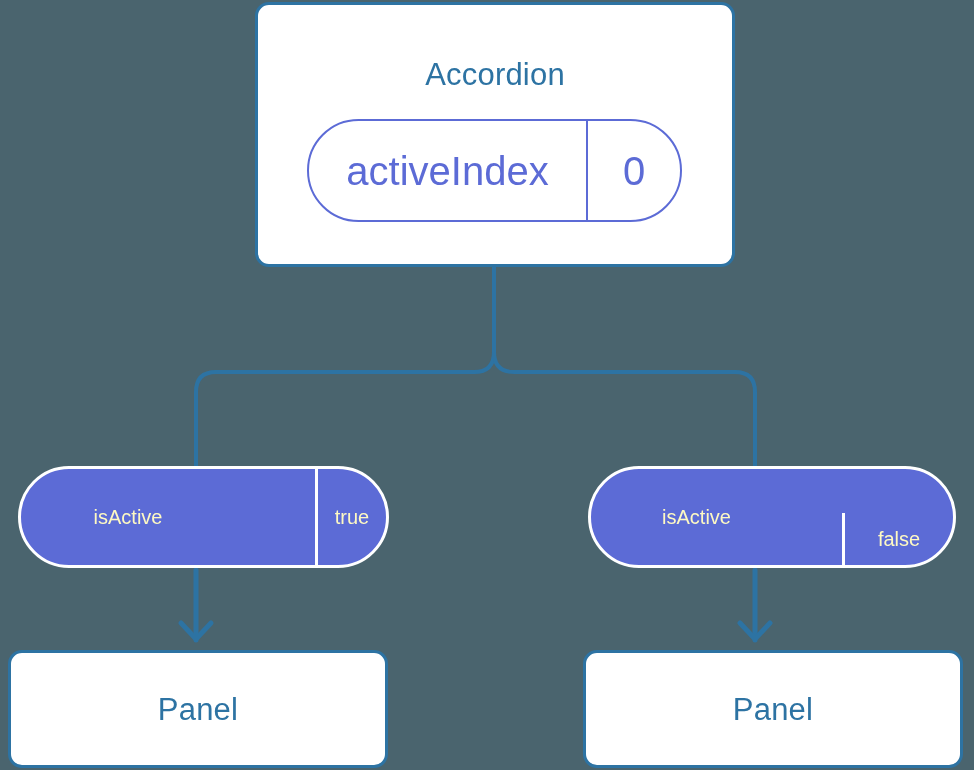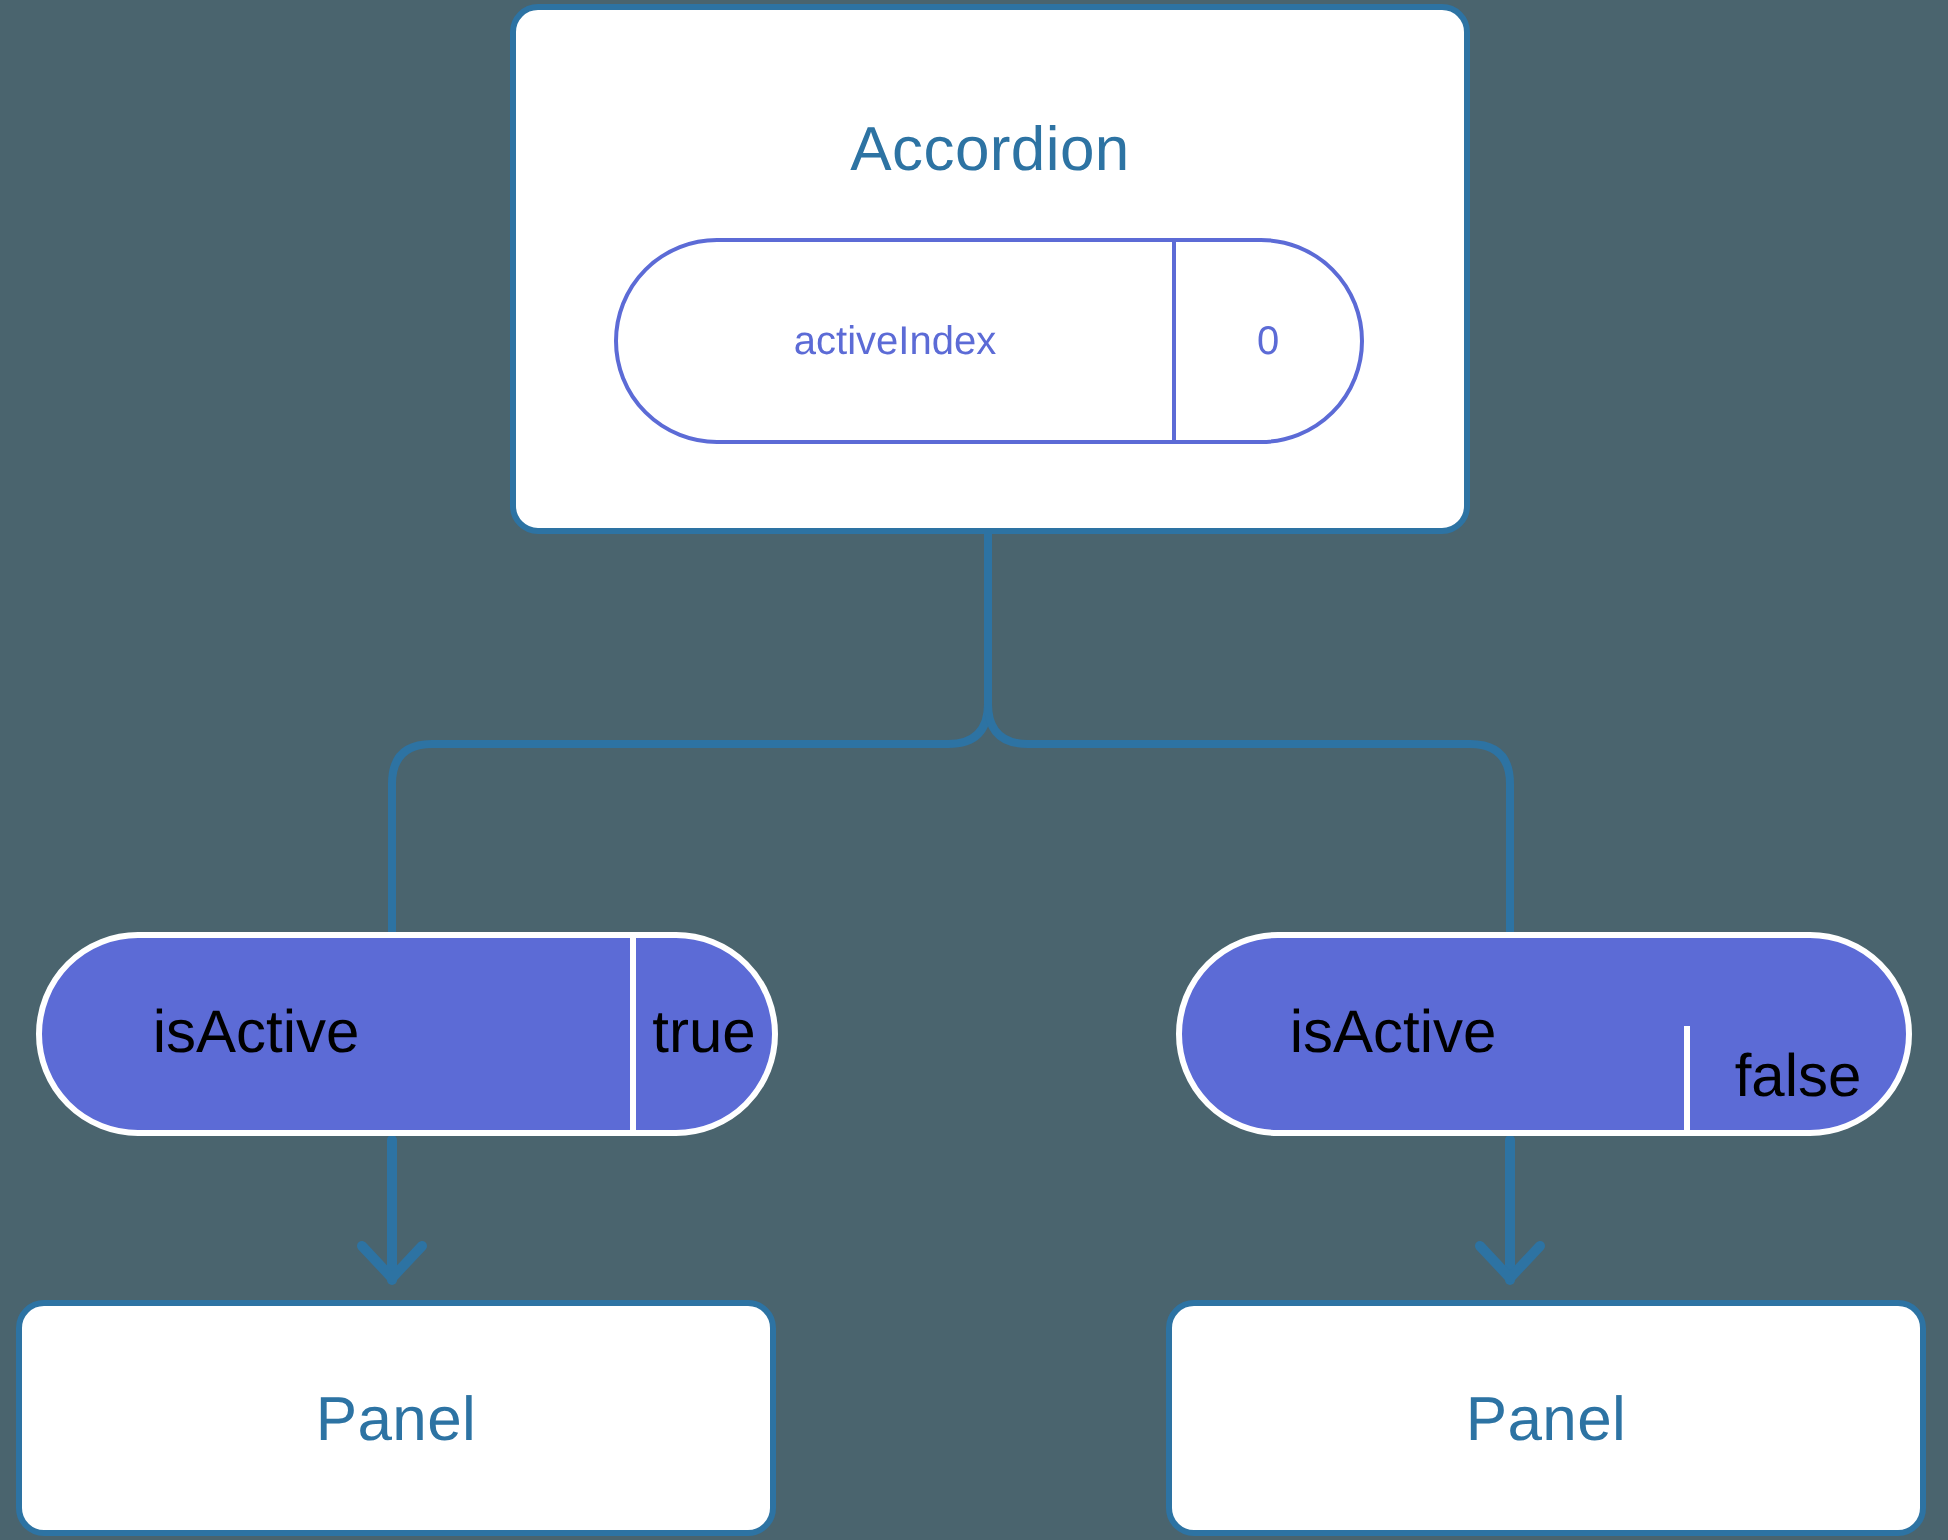--- a/index.html
+++ b/index.html
@@ -83,35 +83,35 @@
   }
 
   
   #pill-activeindex {
     left: 307px;
     top: 119px;
     width: 375px;
     height: 103px;
     border: 2px solid #5c6bd6;
     background: #ffffff;
-    font-size: 20px;
+    font-size: 40px;
     color: #5c6bd6;
   }
   #pill-activeindex .pill-key {
     width: 277px;
     border-right: 2px solid #5c6bd6;
   }
   #pill-activeindex .pill-val { flex: 1; }
 
   
   .pill-filled {
     background: #5c6bd6;
     border: 3px solid #ffffff;
-    color: #000000;
-    font-size: 30px;
+    color: #fef9c3;
+    font-size: 20px;
     top: 466px;
     height: 102px;
     gap: 40px;
   }
   .pill-filled .pill-key { flex: 1; }
   .pill-filled .pill-val { border-left: 3px solid #ffffff; }
 
   #pill-isactive-true  { left: 18px;  width: 371px; }
   #pill-isactive-true  .pill-key { width: 214px; flex: none; }
   #pill-isactive-true  .pill-val { width: 151px; margin-left: 40px; }

